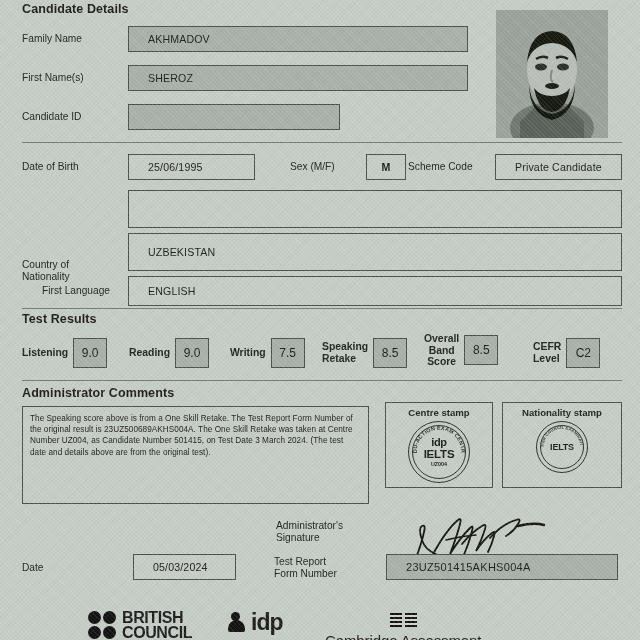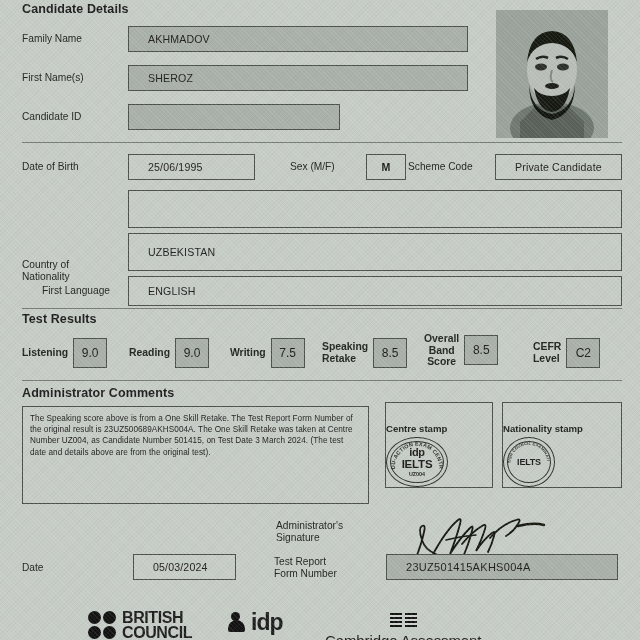--- a/index.html
+++ b/index.html
@@ -120,21 +120,22 @@
     letter-spacing: .05px;
   }
 
   .stamp-panel {
     position: absolute;
     top: 16px;
     border: 1px solid #4a4f4a;
     height: 86px;
     display: flex;
     flex-direction: column;
-    padding-top: 20px;
+    align-items: center;
+    padding-top: 4px;
   }
   .stamp-panel .label.b { font-size: 9.6px; }
 
   #centre-stamp-panel { left: 367px; width: 108px; }
   #validation-stamp-panel { left: 484px; width: 120px; }
 
   .stamp-circle {
     position: relative;
     margin-top: 2px;
     border-radius: 50%;

